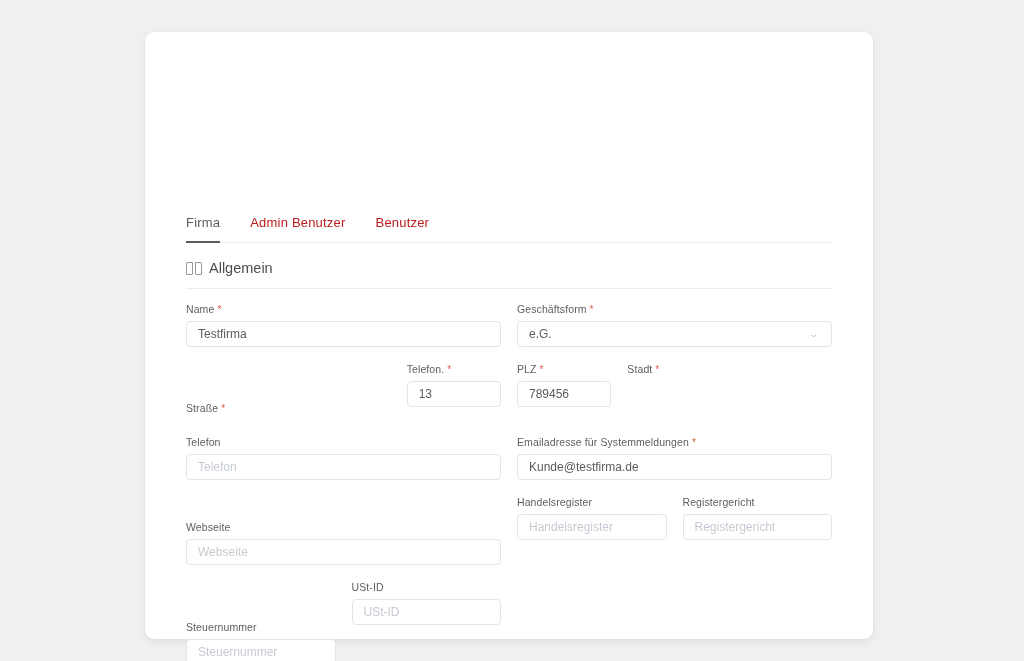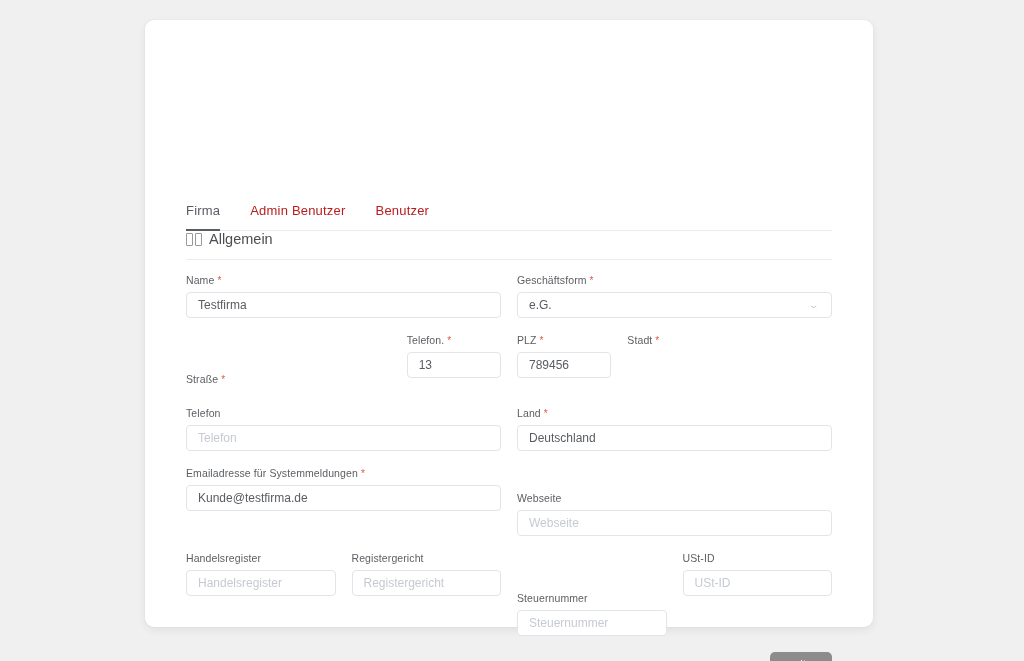--- a/index.html
+++ b/index.html
@@ -9,21 +9,21 @@
     -webkit-font-smoothing:antialiased;
   }
   .page {
     position:relative;
     width:1024px; height:661px;
     background:#f0f0f1;
     overflow:hidden;
   }
   .card {
     position:absolute;
-    left:145px; top:20px;
+    left:145px; top:32px;
     width:728px; height:607px;
     box-sizing:border-box;
     background:#ffffff;
     border-radius:9px;
     box-shadow:0 3px 8px rgba(0,0,0,0.07), 0 0 2px rgba(0,0,0,0.05);
     padding:0 41px;
   }
   .logo-space { height:183px; }
 
   .tabs {
@@ -38,20 +38,21 @@
     cursor:pointer;
     letter-spacing:0.2px;
   }
   .tab.active {
     color:#595c60;
     border-bottom:2px solid #595c60;
     margin-bottom:-1px;
   }
 
   .section-header {
+    margin-top:17px;
     padding-bottom:12px;
     border-bottom:1px solid #ececef;
     display:flex;
     align-items:center;
     gap:7px;
     font-size:14.5px;
     color:#4b4e52;
   }
   .tofu-icon { display:inline-flex; gap:2px; align-items:center; }
   .tofu-icon i {
@@ -167,23 +168,20 @@
   <input type="text" value="789456" style=""></div>
 
   <div class="field" style="grid-column: span 4;">
     <label><span class="lbl-text">Stadt</span><span class="req">*</span></label>
   </div>
 
   <div class="field" style="grid-column: span 6;">
     <label><span class="lbl-text">Telefon</span></label>
   <input type="text" placeholder="Telefon" style=""></div>
 
-  <div class="field" style="grid-column: span 6;">
-    <label><span class="lbl-text">Land</span><span class="req">*</span></label>
-  <input type="text" value="Deutschland" style=""></div>
 
   <div class="field" style="grid-column: span 6;">
     <label><span class="lbl-text">Emailadresse für Systemmeldungen</span><span class="req">*</span></label>
   <input type="text" value="Kunde@testfirma.de" style=""></div>
 
   <div class="field" style="grid-column: span 6; margin-top: 25px;">
     <label><span class="lbl-text">Webseite</span></label>
   <input type="text" placeholder="Webseite" style=""></div>
 
   <div class="field" style="grid-column: span 3;">

